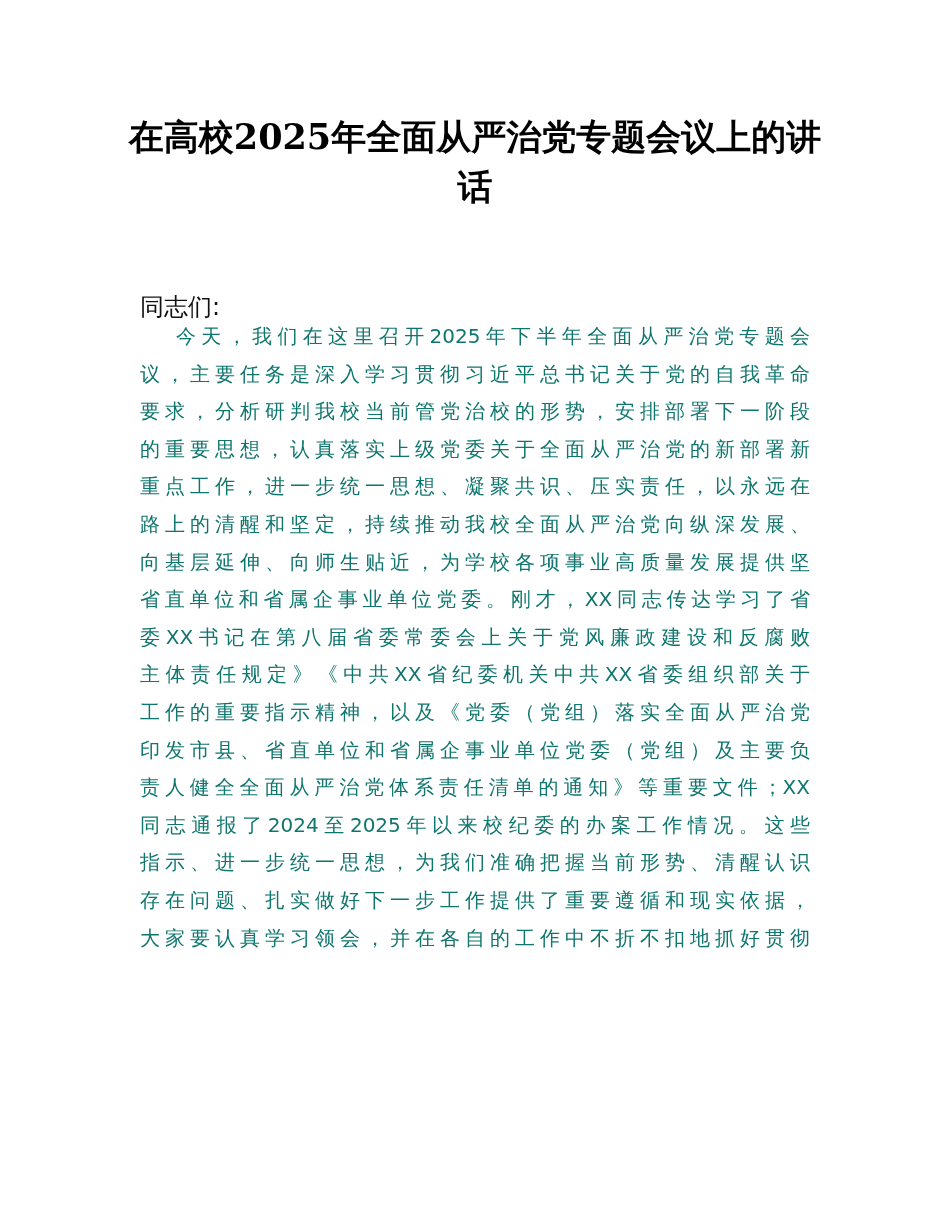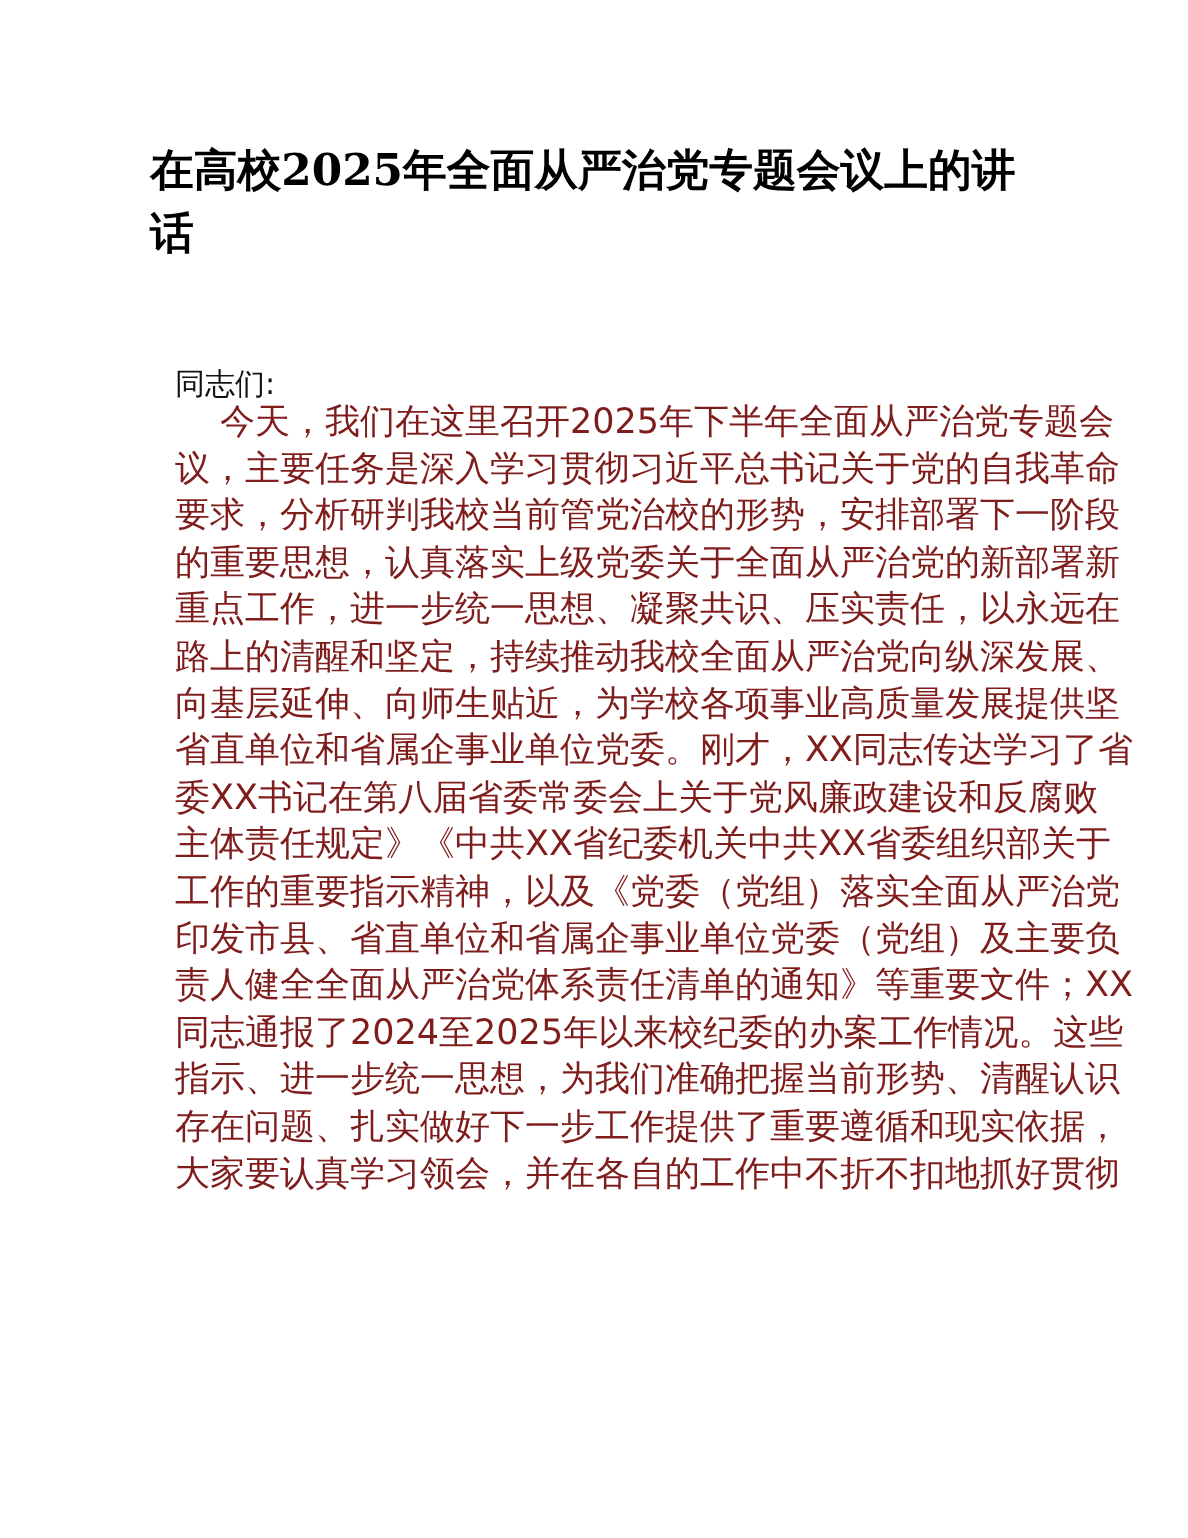--- a/index.html
+++ b/index.html
@@ -1,33 +1,33 @@
 <!DOCTYPE html>
 <html><head>
   <meta charset="utf-8">
   <style>
     html, body { margin: 0; padding: 0; background: #ffffff; }
     body { width: 950px; height: 1230px; position: relative; overflow: hidden; }
     .page { position: absolute; left: 0; top: 0; width: 950px; height: 1230px; background: #fff; }
     .title {
       position: absolute; left: 120px; width: 710px; top: 112px;
-      font-family: "DejaVu Serif", "Liberation Serif", serif;
+      text-align: center; font-family: "DejaVu Serif", "Liberation Serif", serif;
       font-weight: bold; font-size: 35px; line-height: 50px; color: #000;
       letter-spacing: 0px;
     }
     .greeting {
       position: absolute; left: 140px; top: 270px;
       font-family: "DejaVu Sans", "Liberation Sans", sans-serif;
       font-size: 24px; line-height: 36px; color: #111; margin-top: 19px;
     }
     .body-lines { position: absolute; left: 140px; top: 318px; width: 670px; }
     .line {
       height: 37.6px; line-height: 37.6px; white-space: nowrap;
       font-family: "DejaVu Sans", "Liberation Sans", sans-serif;
-      font-size: 28px; color: #7f1d1d;
+      font-size: 20px; color: #0f766e;
       text-align: justify; text-align-last: justify;
     }
     .line.first { padding-left: 36px; }
     .line.last { text-align-last: left; }
   </style>
 </head>
 <body>
 
 <div class="page">
   <div class="title">

